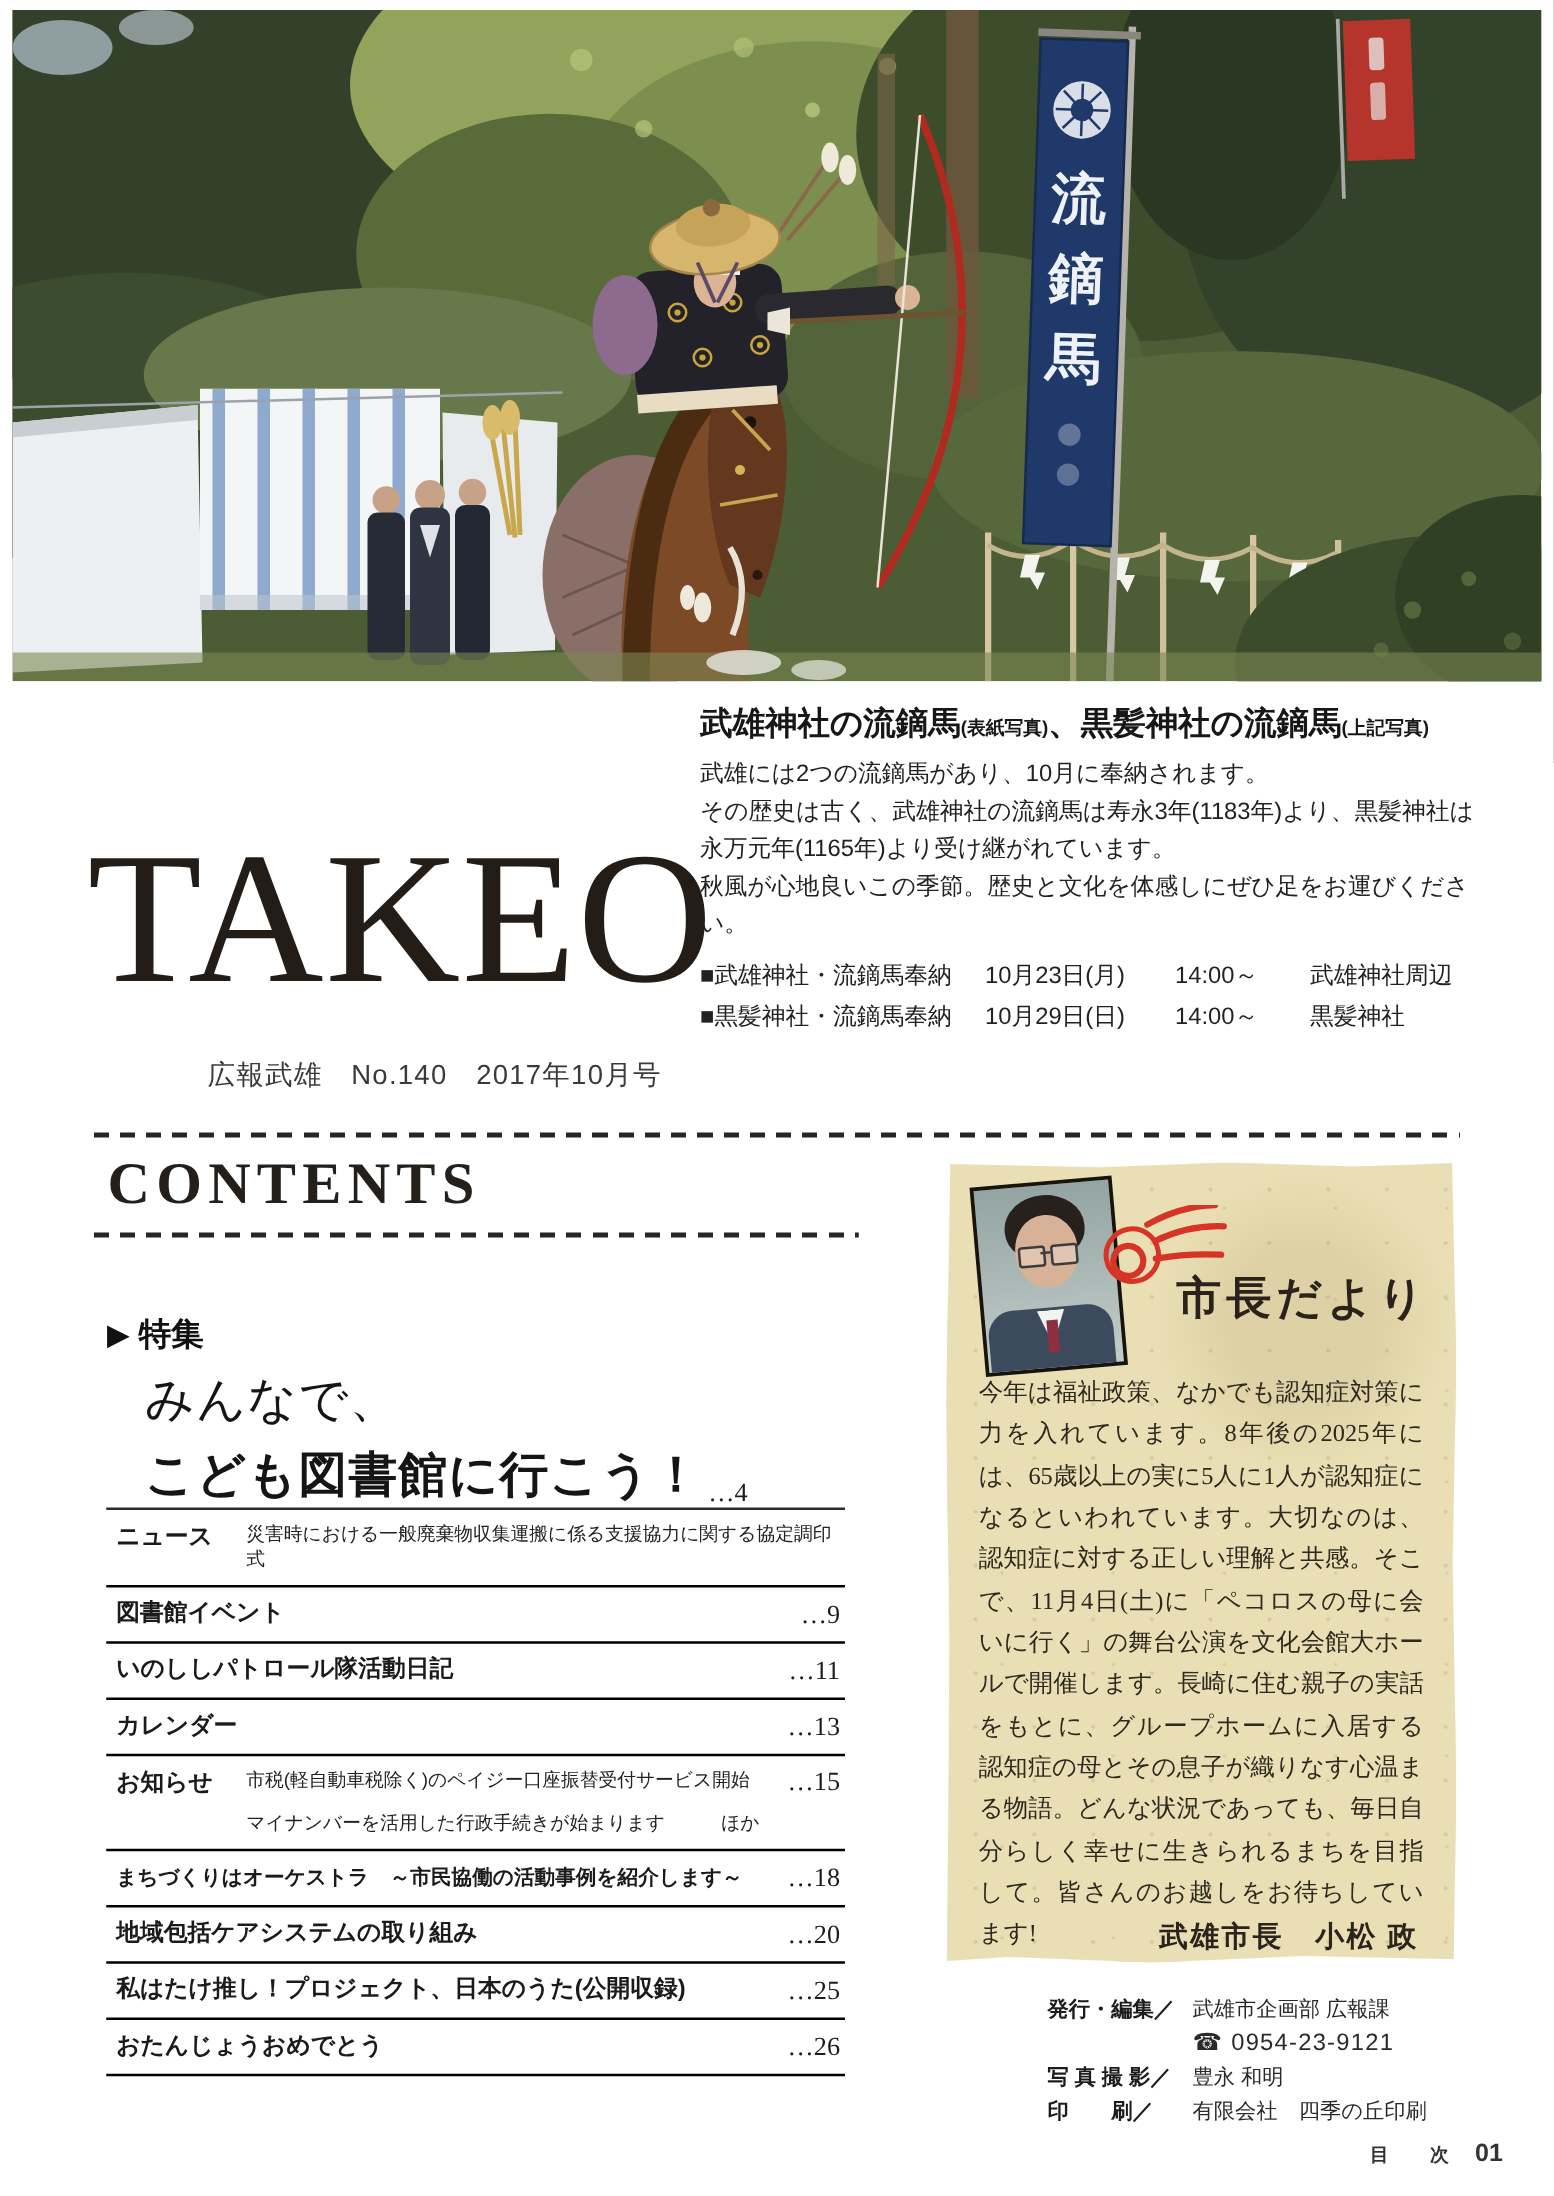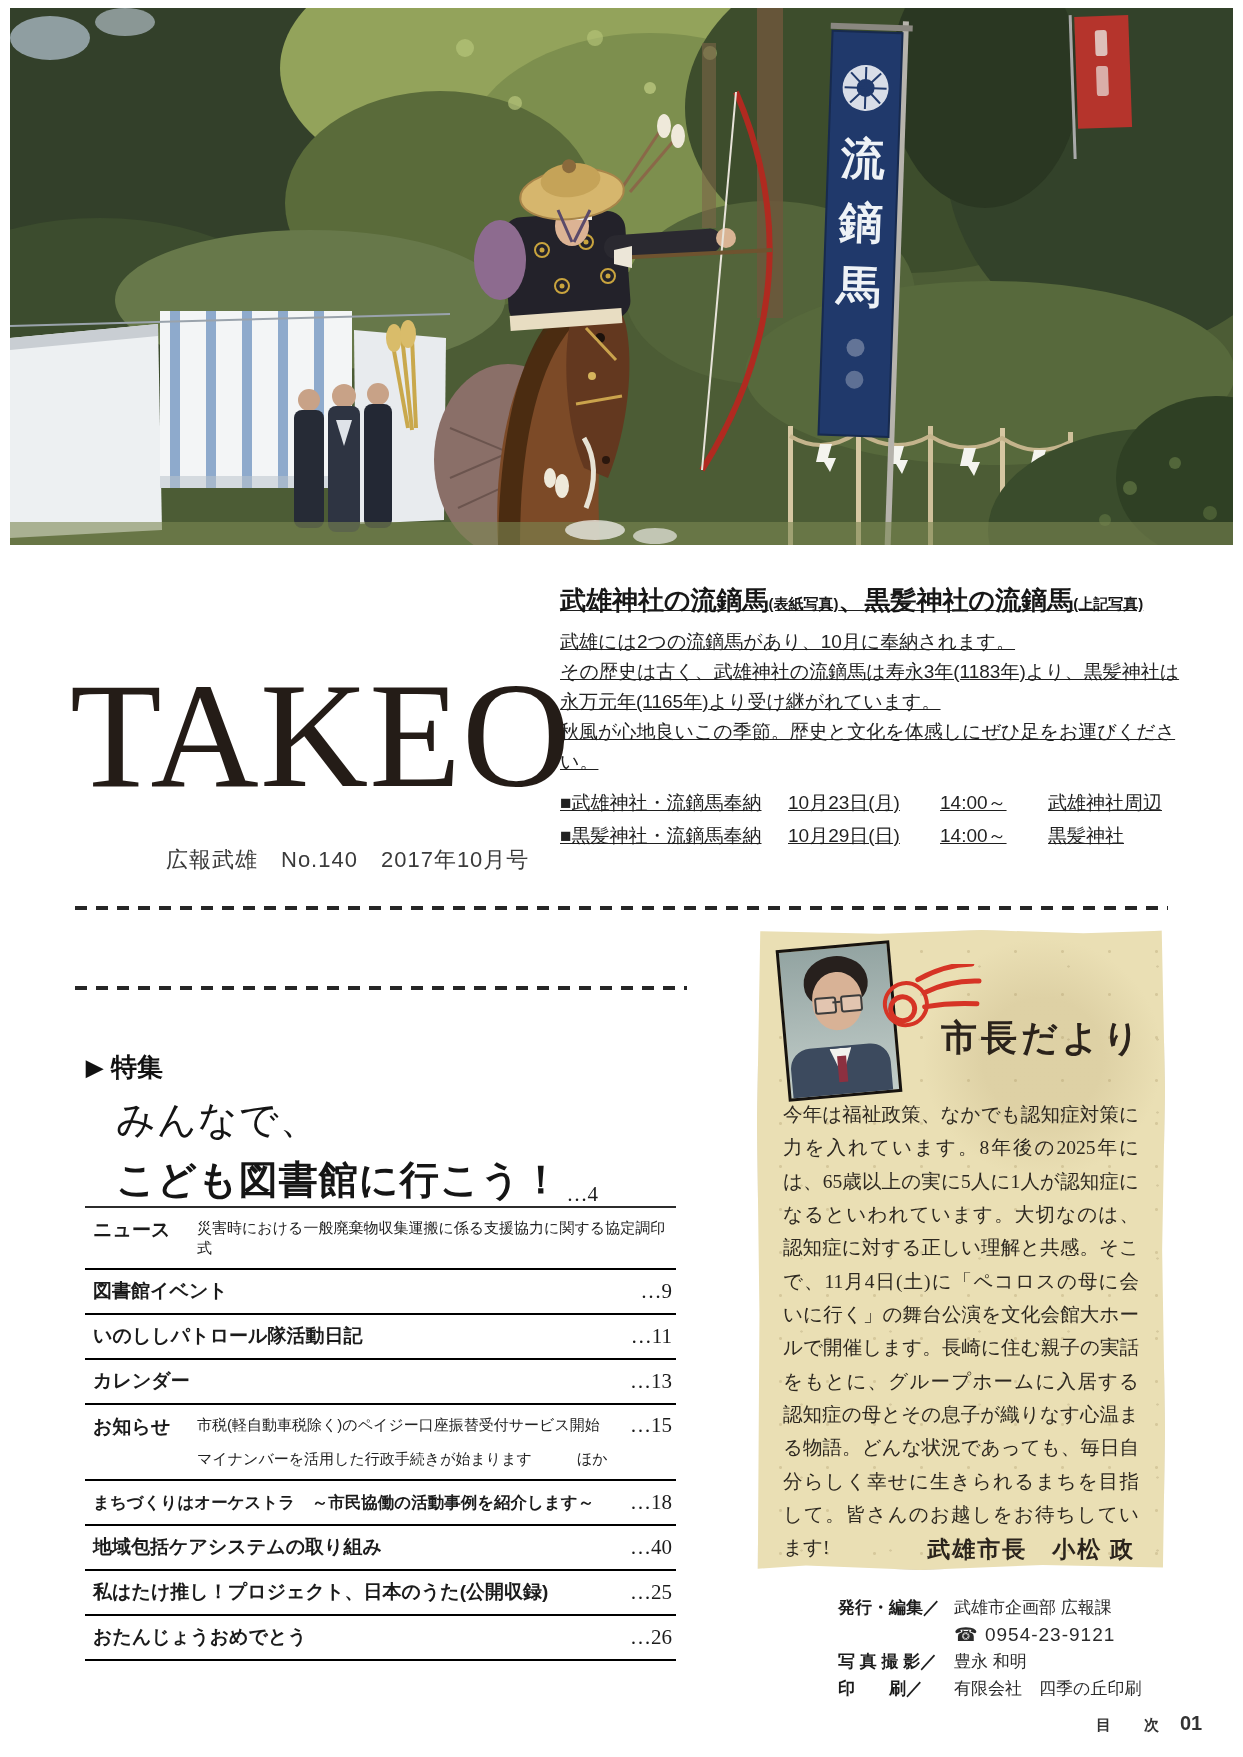--- a/index.html
+++ b/index.html
@@ -3,21 +3,21 @@
 <meta charset="utf-8">
 <style>
   html,body{margin:0;padding:0;background:#9a9a9a;}
   .page{
     position:relative;width:1243px;height:1757px;background:#ffffff;
     font-family:"Liberation Sans",sans-serif;color:#1f1f1f;overflow:hidden;margin:0 auto;
   }
   
   .hero{position:absolute;left:10px;top:8px;width:1223px;height:537px;display:block;}
   
-  .caption{position:absolute;left:560px;top:584px;width:628px;text-decoration:underline;}
+  .caption{position:absolute;left:560px;top:562px;width:628px;}
   .cap-title{font-weight:700;color:#171717;line-height:1.25;}
   .cap-title .t-main{font-size:26px;}
   .cap-title .t-sub{font-size:15px;}
   .cap-body{margin-top:10px;font-size:19px;line-height:1.58;color:#222;}
   .sched{display:flex;font-size:19px;line-height:1.5;margin-top:5px;color:#222;}
   .sched .s-name{width:228px;}
   .sched .s-date{width:152px;}
   .sched .s-time{width:108px;}
   
   .logo{position:absolute;left:70px;top:660px;font-family:"Liberation Serif",serif;
@@ -263,20 +263,21 @@
         <span class="s-time">14:00～</span>
         <span class="s-place">黒髪神社</span>
       </div>
     </div>
   </div>
 
   <div class="logo">TAKEO</div>
   <div class="edition">広報武雄　No.140　2017年10月号</div>
 
   <div class="dash dash-top"></div>
+  <h2 class="contents-h">CONTENTS</h2>
   <div class="dash dash-bottom"></div>
 
   <div class="feature">
     <div class="feature-tag">
       <span class="tri">▶</span>
       <span>特集</span>
     </div>
     <div class="feature-t1">みんなで、</div>
     <div class="feature-row2">
       <span class="feature-t2">こども図書館に行こう！</span>
@@ -316,21 +317,21 @@
             <span>マイナンバーを活用した行政手続きが始まります　　　ほか</span>
           </div>
       </div>
     </div>
     <div class="toc-row single">
       <span class="t-label long">まちづくりはオーケストラ　～市民協働の活動事例を紹介します～</span>
       <span class="pagenum">…18</span>
     </div>
     <div class="toc-row single">
       <span class="t-label">地域包括ケアシステムの取り組み</span>
-      <span class="pagenum">…40</span>
+      <span class="pagenum">…20</span>
     </div>
     <div class="toc-row single">
       <span class="t-label">私はたけ推し！プロジェクト、日本のうた(公開収録)</span>
       <span class="pagenum">…25</span>
     </div>
     <div class="toc-row single">
       <span class="t-label">おたんじょうおめでとう</span>
       <span class="pagenum">…26</span>
     </div>
   </div>

